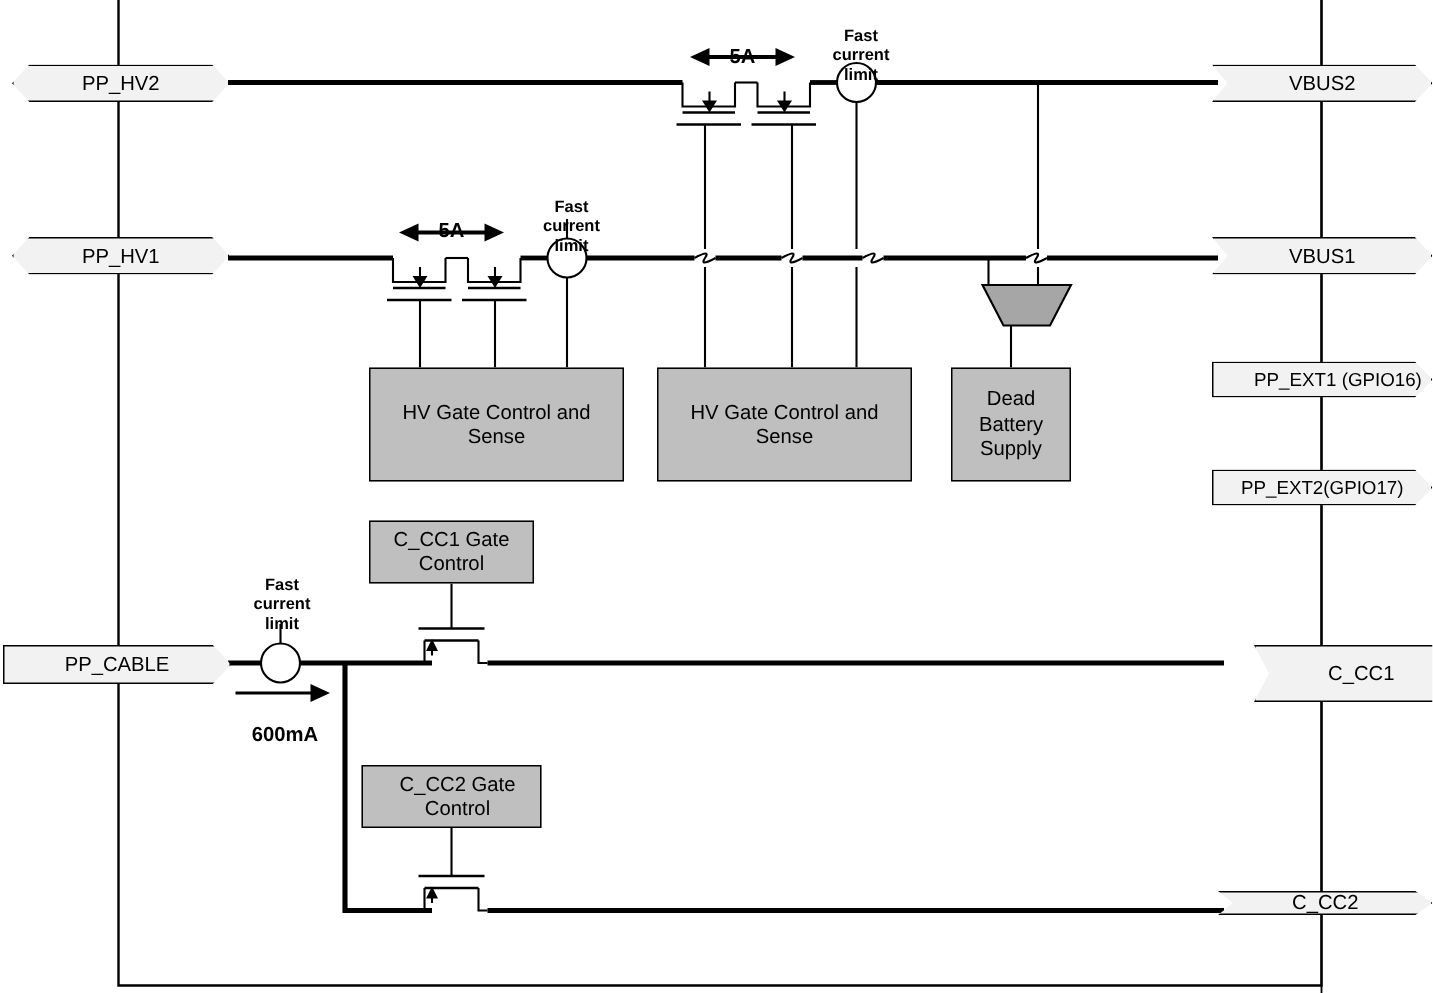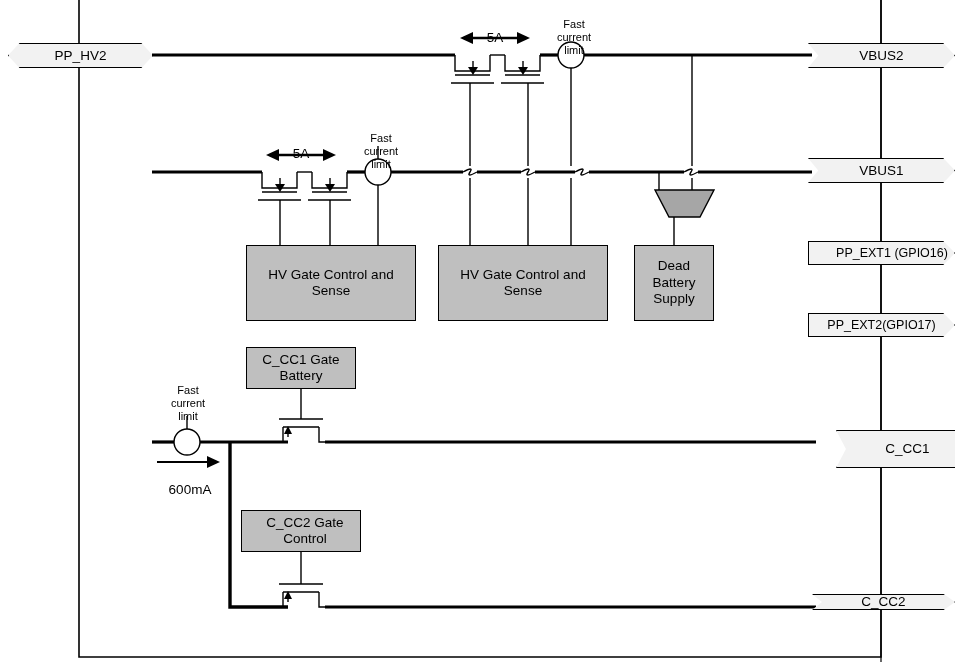--- a/index.html
+++ b/index.html
@@ -60,20 +60,21 @@
     text-align: center;
     padding: 0 4px;
   }
   .anno {
     position: absolute;
     color: #000000;
     font-size: 11px;
     line-height: 1.18;
     text-align: center;
     white-space: pre-line;
+    font-weight: bold;
   }
   .anno-big {
     font-size: 13.5px;
   }
 </style>
 </head>
 <body>
 
 <div id="canvas">
 
@@ -243,20 +244,26 @@
 
     <g>
       <path d="M881 0 L881 662" fill="none" stroke="#000000" stroke-width="1.2"></path>
     </g>
 
   </svg>
 
   <div class="flag flag-hex" style="left:8px; top:43px; width:145px; height:25px;">
     <span>PP_HV2</span>
   </div>
+  <div class="flag flag-hex" style="left:8px; top:158px; width:145px; height:25px;">
+    <span>PP_HV1</span>
+  </div>
+  <div class="flag flag-right" style="left:2px; top:430px; width:152px; height:26px;">
+    <span>PP_CABLE</span>
+  </div>
 
   <div class="flag flag-notch" style="left:808px; top:43px; width:147px; height:25px;">
     <span>VBUS2</span>
   </div>
   <div class="flag flag-notch" style="left:808px; top:158px; width:147px; height:25px;justify-content:center;">
     <span>VBUS1</span>
   </div>
   <div class="flag flag-right" style="left:808px; top:241px; width:147px; height:24px; font-size:12.5px;padding-left:21px;">
     <span>PP_EXT1 (GPIO16)</span>
   </div>
@@ -273,21 +280,21 @@
   <div class="block" style="left:246px; top:245px; width:170px; height:76px;">
     <span>HV Gate Control and Sense</span>
   </div>
   <div class="block" style="left:438px; top:245px; width:170px; height:76px;">
     <span>HV Gate Control and Sense</span>
   </div>
   <div class="block" style="left:634px; top:245px; width:80px; height:76px;">
     <span>Dead Battery Supply</span>
   </div>
   <div class="block" style="left:246px; top:347px; width:110px; height:42px;">
-    <span>C_CC1 Gate Battery</span>
+    <span>C_CC1 Gate Control</span>
   </div>
   <div class="block" style="left:241px; top:510px; width:120px; height:42px;padding-left:12px;">
     <span>C_CC2 Gate Control</span>
   </div>
 
   <div class="anno anno-big" style="left:465px; top:14px; width:60px;">
     <span>5A</span>
   </div>
   <div class="anno" style="left:541px; top:5px; width:66px;">
     <span>Fast

